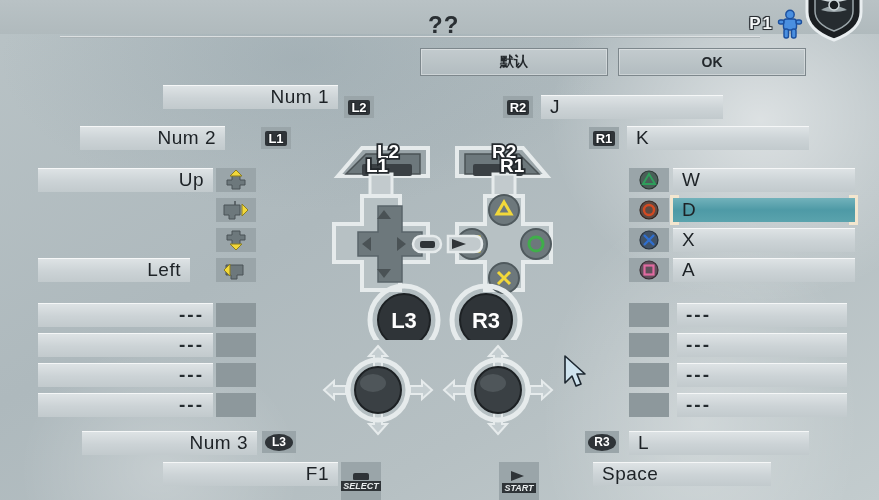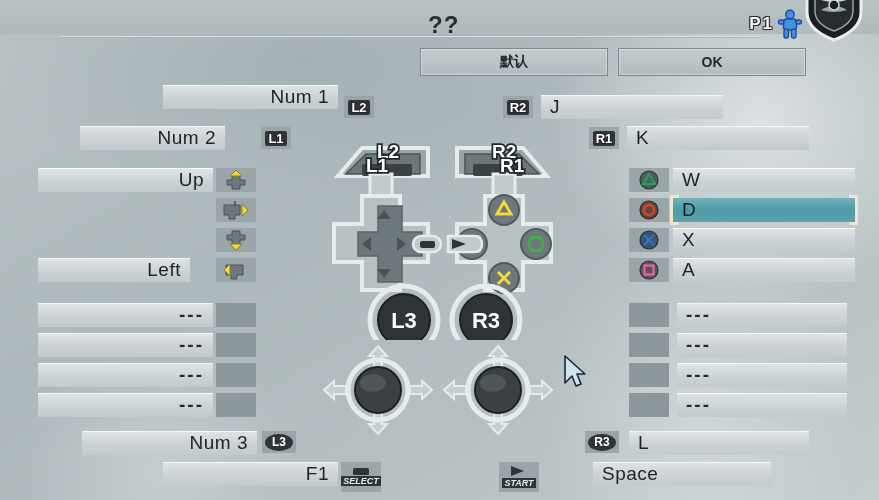--- a/index.html
+++ b/index.html
@@ -58,21 +58,21 @@
   
   .badge{position:absolute;display:flex;align-items:center;justify-content:center;
     background:#9aa5a9;color:#ffffff;font-weight:bold;}
   .badge.sq{width:30px;height:22px;font-size:13px;letter-spacing:0px;
     text-shadow:1px 1px 0 #23282c,-1px 1px 0 #23282c,1px -1px 0 #23282c,-1px -1px 0 #23282c;}
   .badge.sq span{background:#2f3438;color:#fff;padding:0 3px;border-radius:2px;line-height:15px;}
   .badge.ov{width:34px;height:22px;}
   .badge.ov i{display:block;width:28px;height:17px;border-radius:50%;
     background:#2f3438;color:#fff;font-style:normal;font-size:12px;font-weight:bold;
     line-height:17px;text-align:center;letter-spacing:0;}
-  .badge.ssq{width:40px;height:30px;flex-direction:column;justify-content:center;}
+  .badge.ssq{width:40px;height:39px;flex-direction:column;justify-content:center;}
   .badge.ssq b{font-size:9px;letter-spacing:0px;background:#2f3438;color:#e8eced;
     padding:0 2px;line-height:10px;display:block;font-style:italic;}
   .selglyph{width:16px;height:7px;background:#2f3438;border-radius:2px 2px 1px 1px;margin-bottom:1px;}
   .startglyph{width:0;height:0;border-left:13px solid #2f3438;border-top:5px solid transparent;
     border-bottom:5px solid transparent;margin-bottom:2px;margin-right:3px;}
   
   .icell{position:absolute;width:40px;height:24px;background:#9aa5a9;
     display:flex;align-items:center;justify-content:center;}
   .icell.empty{background:#8d989c;}
   

